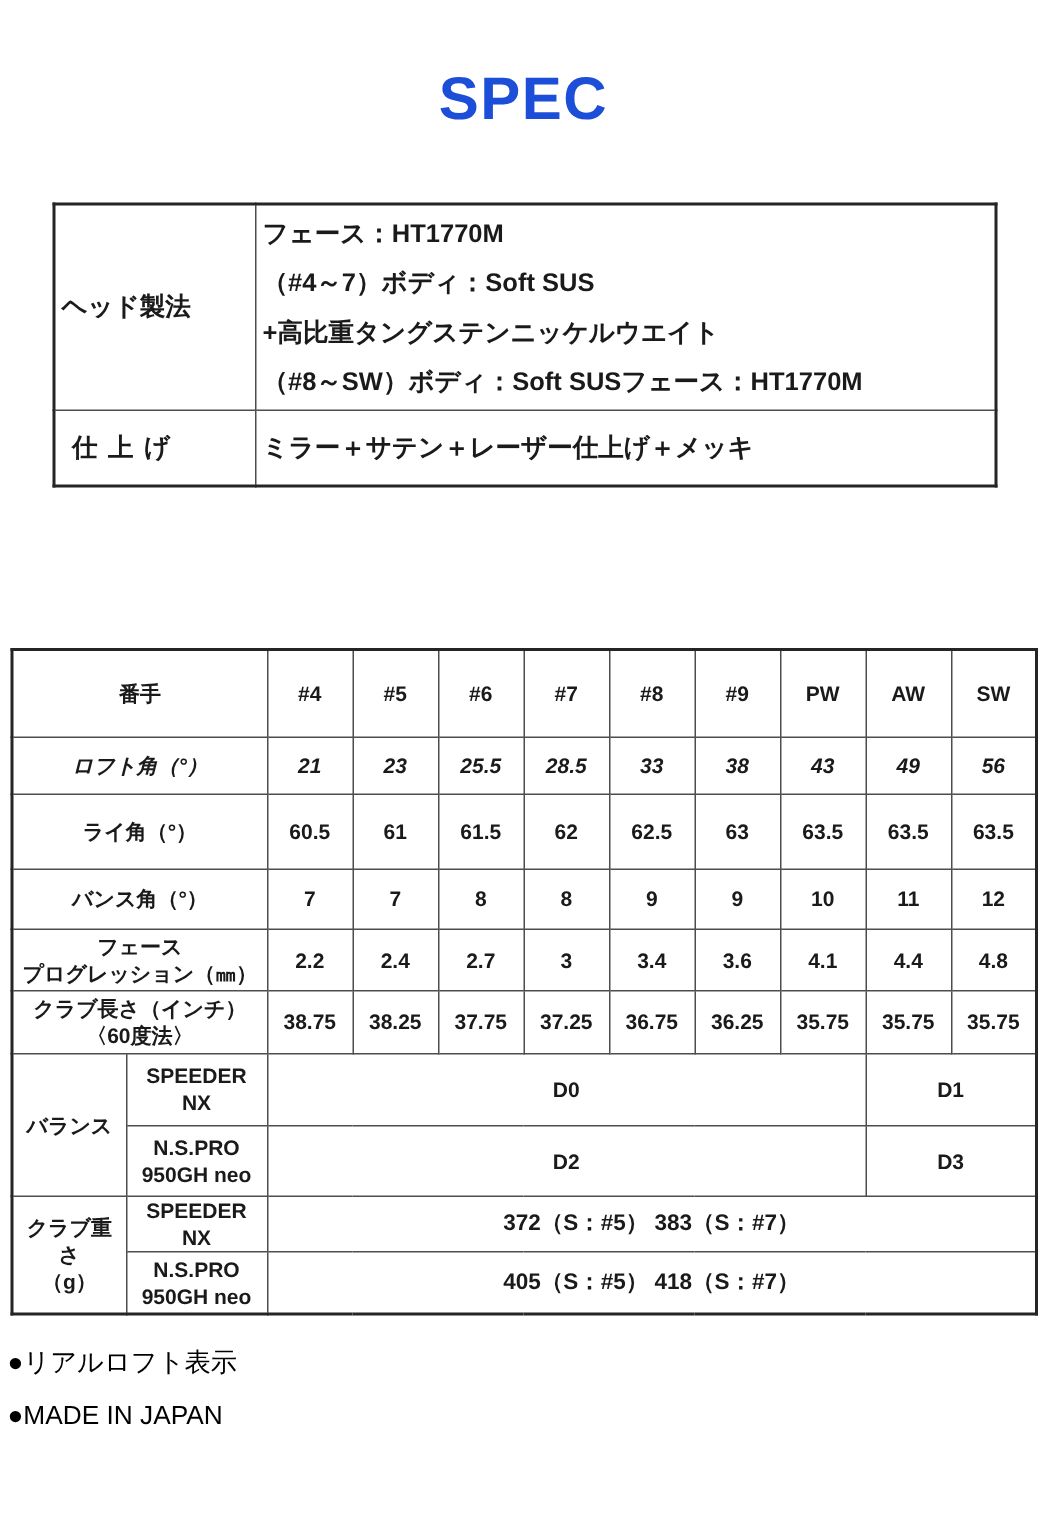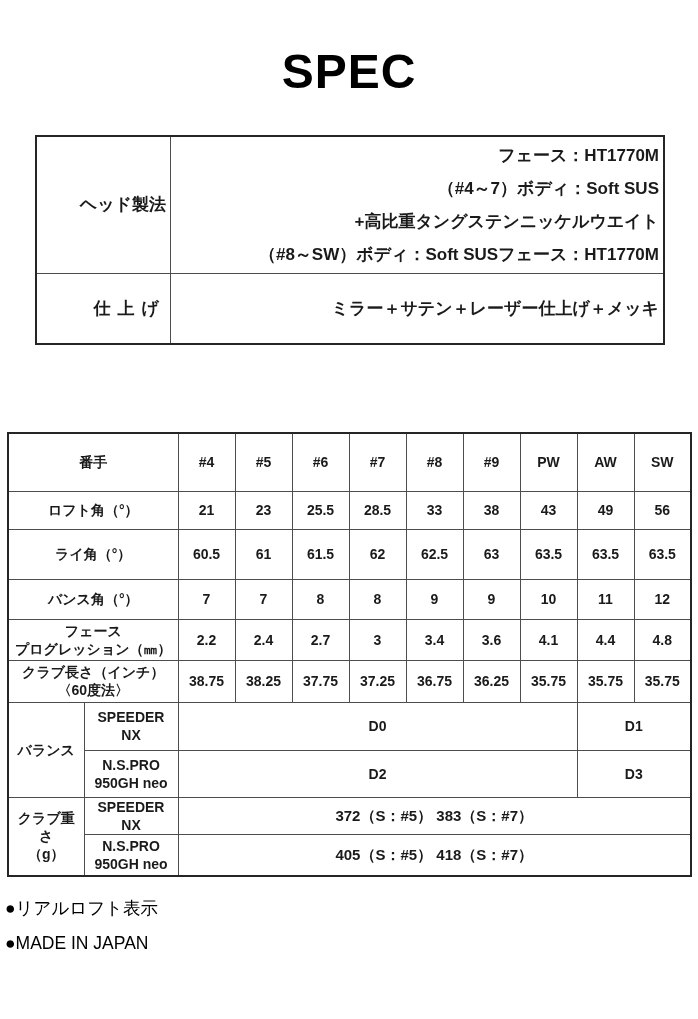--- a/index.html
+++ b/index.html
@@ -2,47 +2,47 @@
 <html><head>
 <meta charset="utf-8">
 <style>
   html,body { margin:0; padding:0; background:#ffffff; }
   #page {
     position:relative; width:698px; height:1019px; background:#ffffff;
     font-family:"Liberation Sans","DejaVu Sans",sans-serif; color:#1a1a1a;
   }
   .title {
     position:absolute; top:44px; left:0; width:100%; text-align:center;
-    font-size:48px; font-weight:700; letter-spacing:1px; color:#000000;
+    font-size:40px; font-weight:700; letter-spacing:1px; color:#1d4ed8;
   }
   table { border-collapse:collapse; }
   td { border:1px solid #4d4d4d; vertical-align:middle; padding:0 4px; }
 
   
   table.spec {
     position:absolute; left:35px; top:135px; width:630px;
     table-layout:fixed; border:2px solid #252525;
   }
-  table.spec td { font-weight:700; font-size:17px; text-align:right; }
+  table.spec td { font-weight:700; font-size:17px; text-align:left; }
   table.spec td.lab { width:125px; }
   table.spec tr.r1 { height:137px; }
   table.spec tr.r2 { height:75px; }
-  table.spec tr.r3 { height:71px; }
+  table.spec tr.r3 { height:51px; }
   table.spec .lines div { line-height:33px; }
   table.spec tr.r3 td.lab { letter-spacing:7px; text-indent:7px; }
 
   
   table.detail {
     position:absolute; left:7px; top:432px; width:683px;
     table-layout:fixed; border:2px solid #252525;
   }
   table.detail td { font-weight:700; font-size:14px; text-align:center; line-height:18px; }
   table.detail td.val { font-size:14px; }
   table.detail tr.h  { height:58px; }
-  table.detail tr.r1 { height:38px; }
+  table.detail tr.r1 { height:38px;font-style:italic; }
   table.detail tr.r2 { height:50px;margin-top:10px; }
   table.detail tr.r3 { height:40px; }
   table.detail tr.r4 { height:41px; }
   table.detail tr.r5 { height:42px; }
   table.detail tr.b1 { height:48px; }
   table.detail tr.b2 { height:47px; }
   table.detail tr.w1 { height:36px; }
   table.detail tr.w2 { height:42px; }
   table.detail td.wval { font-size:15px; }
 

